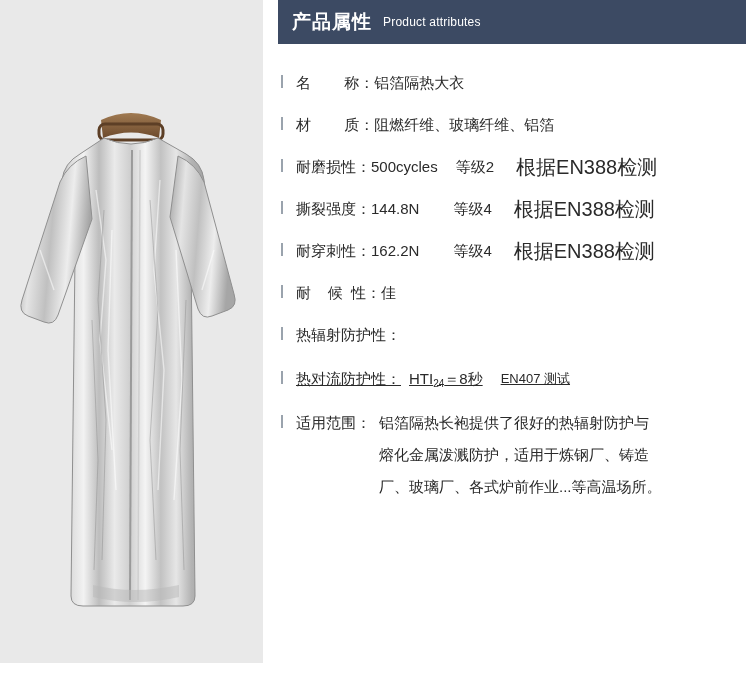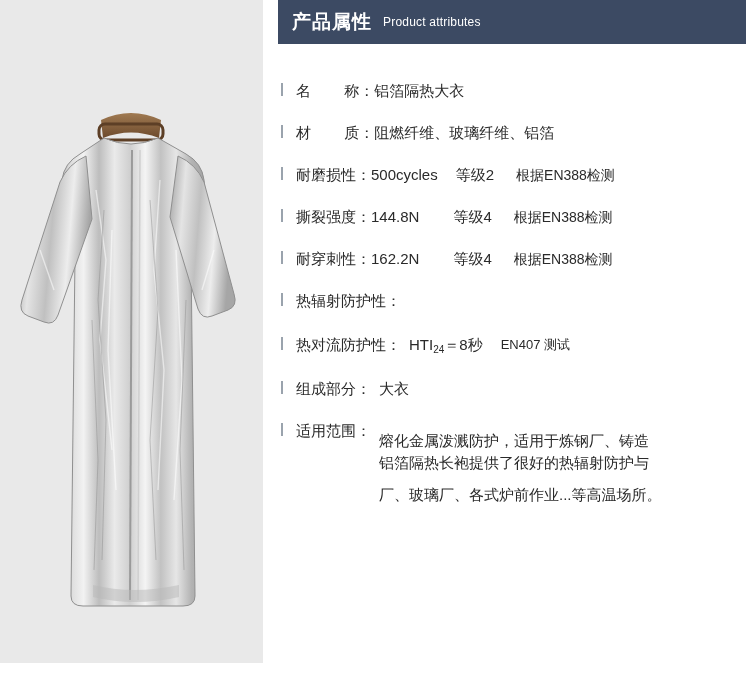--- a/index.html
+++ b/index.html
@@ -63,21 +63,21 @@
   }
   .attr-title-en {
     color: #ffffff;
     font-size: 12px;
     margin-left: 11px;
     letter-spacing: 0.2px;
   }
   .attr-list {
     position: absolute;
     left: 0;
-    top: 80px;
+    top: 72px;
     width: 468px;
   }
   .attr-row {
     position: relative;
     display: flex;
     align-items: flex-start;
     margin-bottom: 20px;
     padding-left: 18px;
     font-size: 15px;
     color: #2a2a2a;
@@ -98,21 +98,21 @@
   .value {
     flex: none;
     white-space: pre;
   }
   .grade {
     white-space: pre;
     text-align: right;
   }
   .note {
     white-space: pre;
-    font-size: 14px;
+    font-size: 20px;
   }
   .multi {
     display: block;
   }
   .multi .ln {
     display: block;
     white-space: pre;
   }
   sub {
     font-size: 10px;
@@ -231,44 +231,44 @@
       </div>
 
       <div class="attr-row">
         <span class="bullet"></span>
         <span class="label">耐穿刺性：</span>
         <span class="value">162.2N</span>
         <span class="grade" style="margin-left:34px;">等级4</span>
         <span class="note" style="margin-left:22px;">根据EN388检测</span>
       </div>
 
+      <div class="attr-row">
+        <span class="bullet"></span>
+        <span class="label">耐    候  性：</span>
+        <span class="value">佳</span>
+      </div>
 
       <div class="attr-row" style="margin-bottom:18px;">
         <span class="bullet"></span>
         <span class="label">热辐射防护性：</span>
       </div>
 
-      <div class="attr-row" style="margin-top:22px;">
+      <div class="attr-row" style="margin-top:22px;text-decoration:underline;">
         <span class="bullet"></span>
         <span class="label">热对流防护性：</span>
         <span class="value" style="margin-left:8px;"><span>HTI</span><sub>24</sub><span>＝8秒</span></span>
         <span class="note" style="margin-left:18px;font-size:13px;">EN407 测试</span>
       </div>
 
-      <div class="attr-row">
-        <span class="bullet"></span>
-        <span class="label">组成部分：</span>
-        <span class="value" style="margin-left:8px;">大衣</span>
-      </div>
 
       <div class="attr-row">
         <span class="bullet"></span>
         <span class="label">适用范围：</span>
         <span class="multi" style="margin-left:8px;">
+          <span class="ln">铝箔隔热长袍提供了很好的热辐射防护与</span>
           <span class="ln" style="margin-top:10px;">熔化金属泼溅防护，适用于炼钢厂、铸造</span>
-          <span class="ln">铝箔隔热长袍提供了很好的热辐射防护与</span>
           <span class="ln" style="margin-top:10px;">厂、玻璃厂、各式炉前作业...等高温场所。</span>
         </span>
       </div>
 
     </div>
   </div>
 </div>
 
 </body></html>

